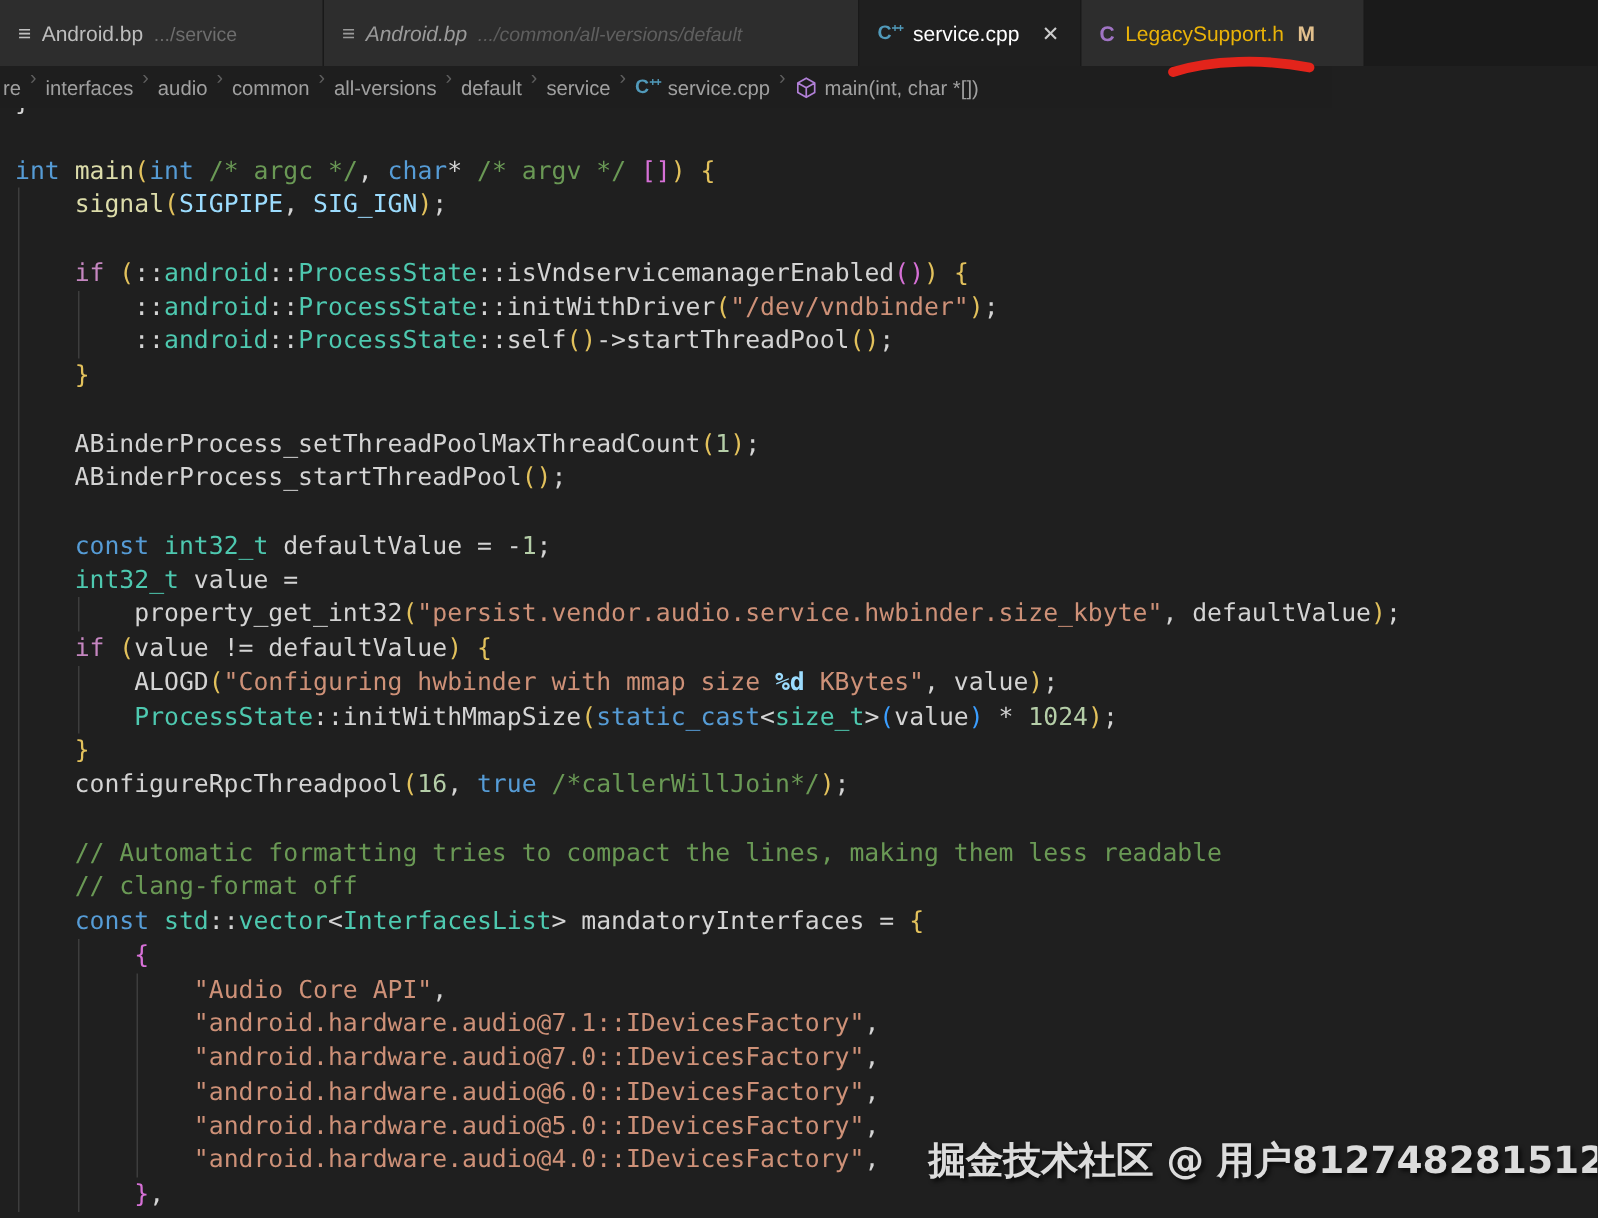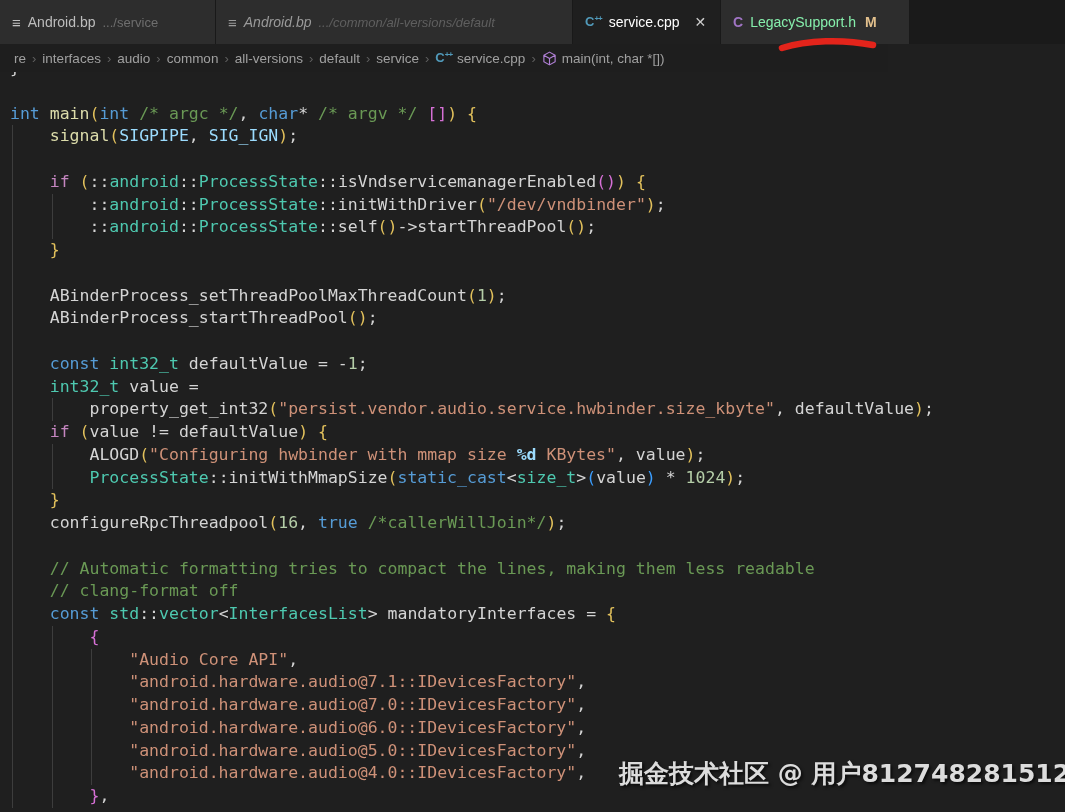--- a/index.html
+++ b/index.html
@@ -11,32 +11,32 @@
           display:flex;overflow:hidden;}
   .tab{height:44px;box-sizing:border-box;display:flex;align-items:center;gap:7px;
        padding:0 12px;background:#2d2d2d;border-right:1px solid #191919;
        font-size:14px;color:#bdbdbd;white-space:nowrap;overflow:hidden;flex:none;cursor:pointer;}
   .tab.first{padding-left:2px;}
   .tab.active{background:#1f1f1f;color:#ffffff;}
   .tab .name{color:inherit;}
   .tab .path{color:#6e6e6e;font-size:13px;}
   .tab.italic .name{font-style:italic;color:#9a9a9a;}
   .tab.italic .path{font-style:italic;color:#5f5f5f;}
-  .tab.mod .name{color:#86efac;}
+  .tab.mod .name{color:#eab308;}
   .badge{color:#e2c08d;font-weight:bold;margin-left:2px;}
   .close{color:#cccccc;margin-left:8px;font-size:14px;}
   .icon-bp{color:#c0c0c0;font-size:15px;line-height:1;}
   .tab.italic .icon-bp{color:#9a9a9a;}
   .icon-cpp{color:#519aba;font-weight:bold;font-size:13px;line-height:1;}
   .icon-cpp .pp{font-size:8px;vertical-align:super;letter-spacing:-1px;}
   .icon-c{color:#a074c4;font-weight:bold;font-size:14px;line-height:1;}
 
   
   .breadcrumb{position:absolute;top:44px;left:0;width:888px;height:28px;background:#1e1e1e;
-              display:flex;align-items:center;padding-left:14px;font-size:13.5px;color:#a0a0a0;
+              display:flex;padding-left:2px;font-size:13.5px;color:#a0a0a0;
               white-space:nowrap;overflow:hidden;box-sizing:border-box;}
   .crumb{display:flex;align-items:center;gap:5px;cursor:pointer;}
   .crumb-sep{color:#5f5f5f;margin:0 6px;font-size:13px;}
 
   
   .editor{position:absolute;top:72px;left:0;width:1065px;height:740px;background:#1f1f1f;
           overflow:hidden;font-family:"DejaVu Sans Mono",monospace;font-size:16.5px;}
   .code-line{position:absolute;left:10px;height:22.75px;line-height:22.75px;white-space:pre;color:#d4d4d4;}
   .guide{position:absolute;width:1px;background:#3d3d3d;}
 

